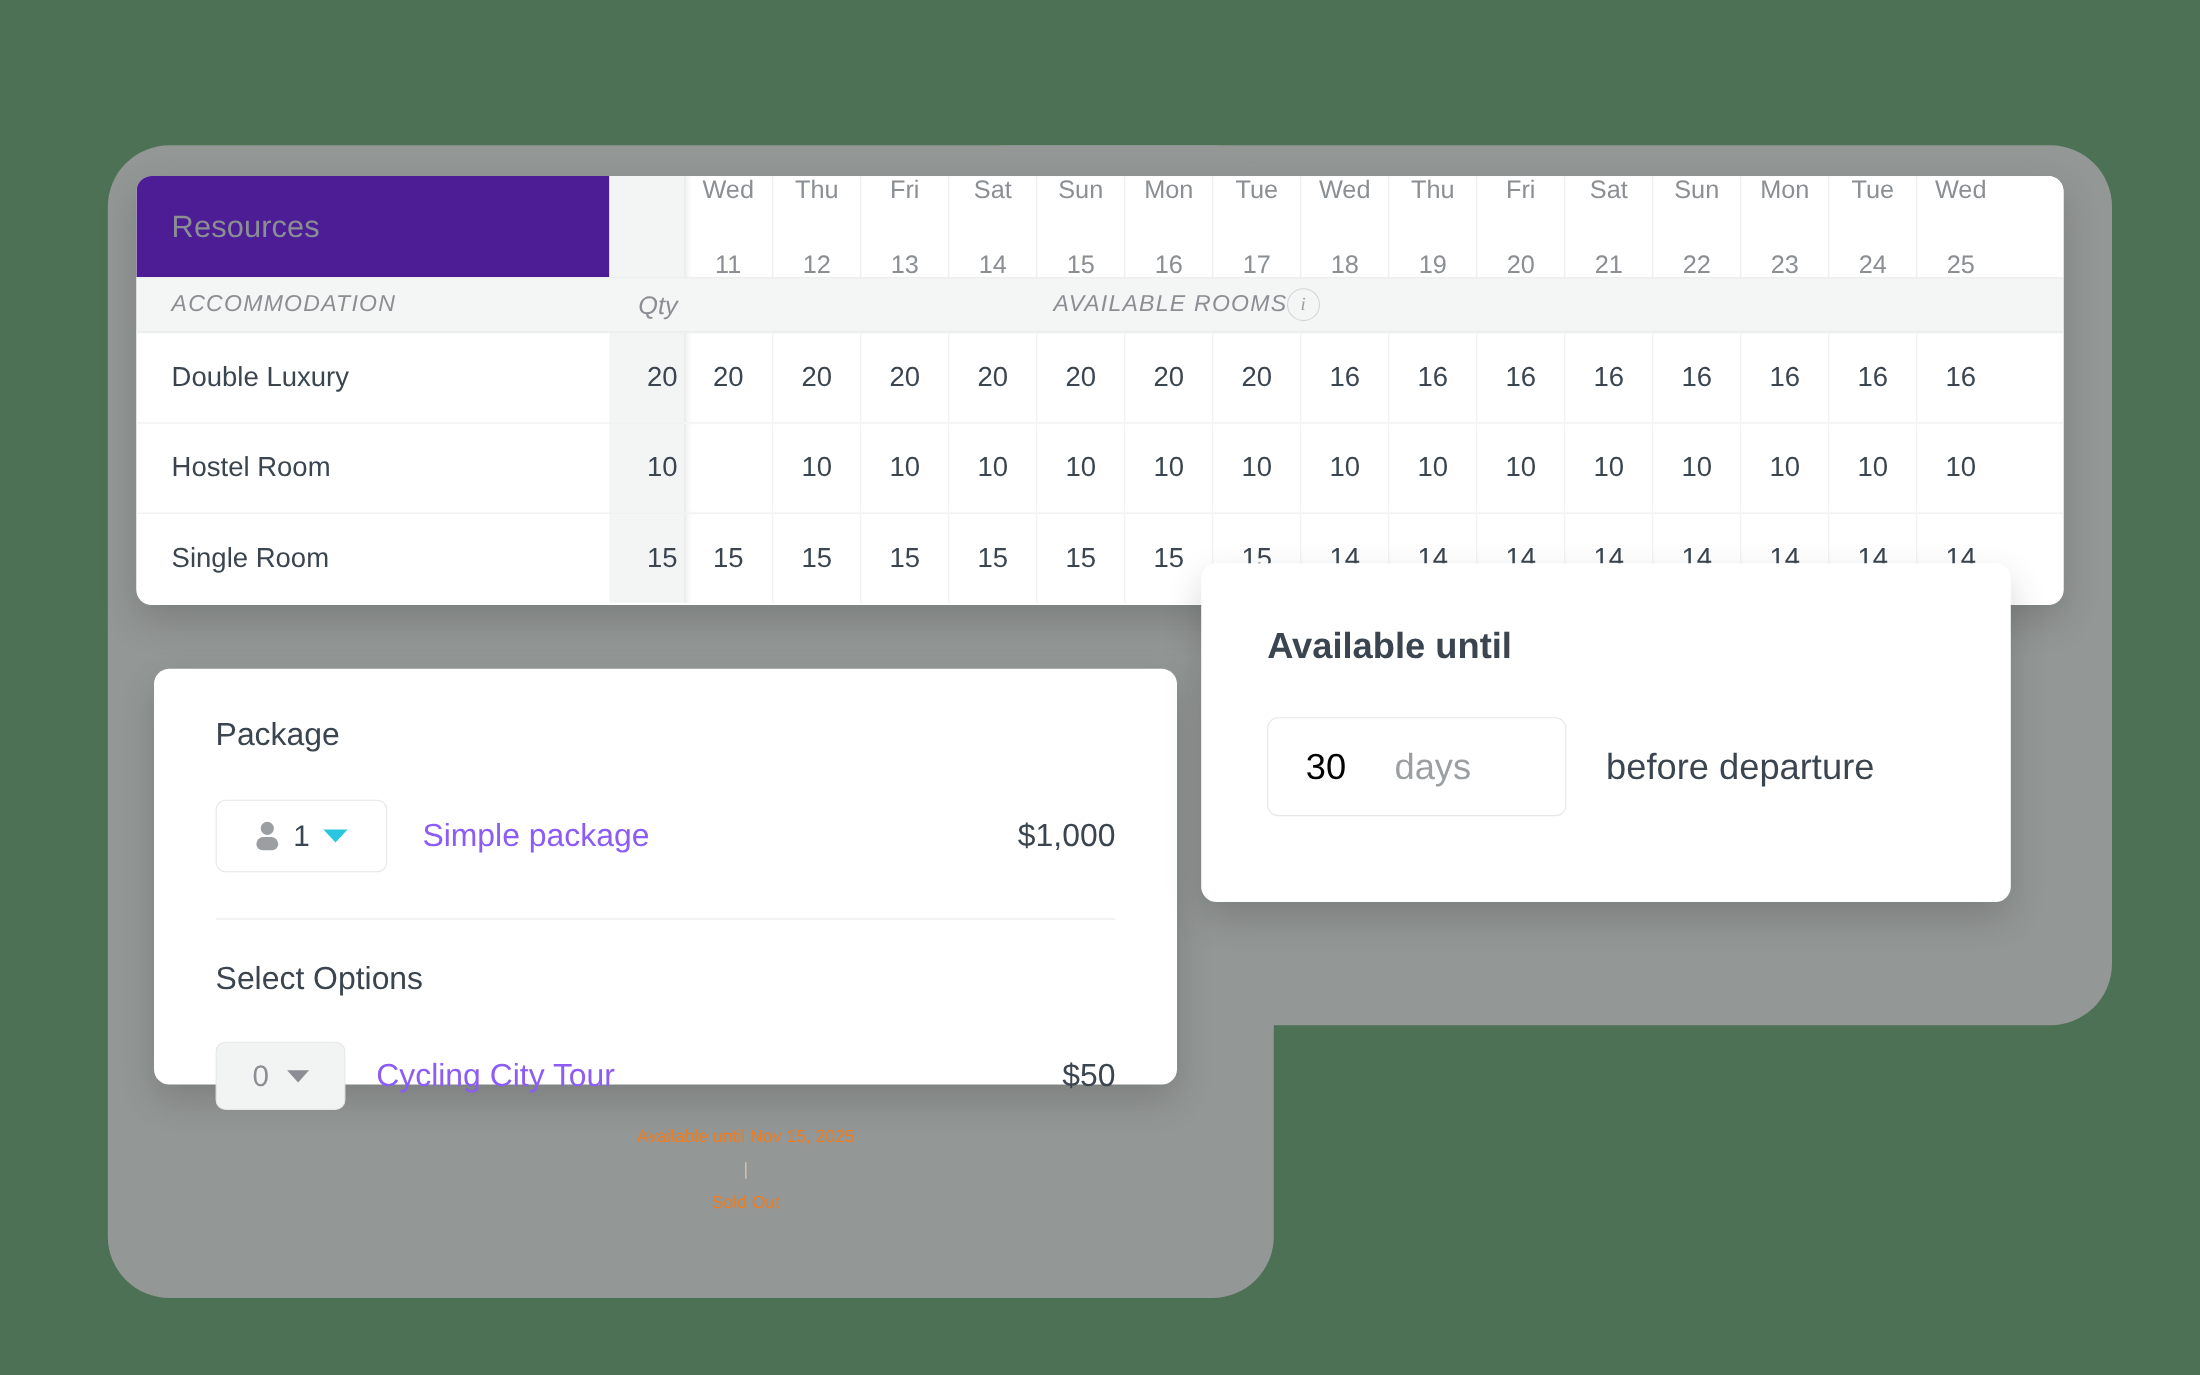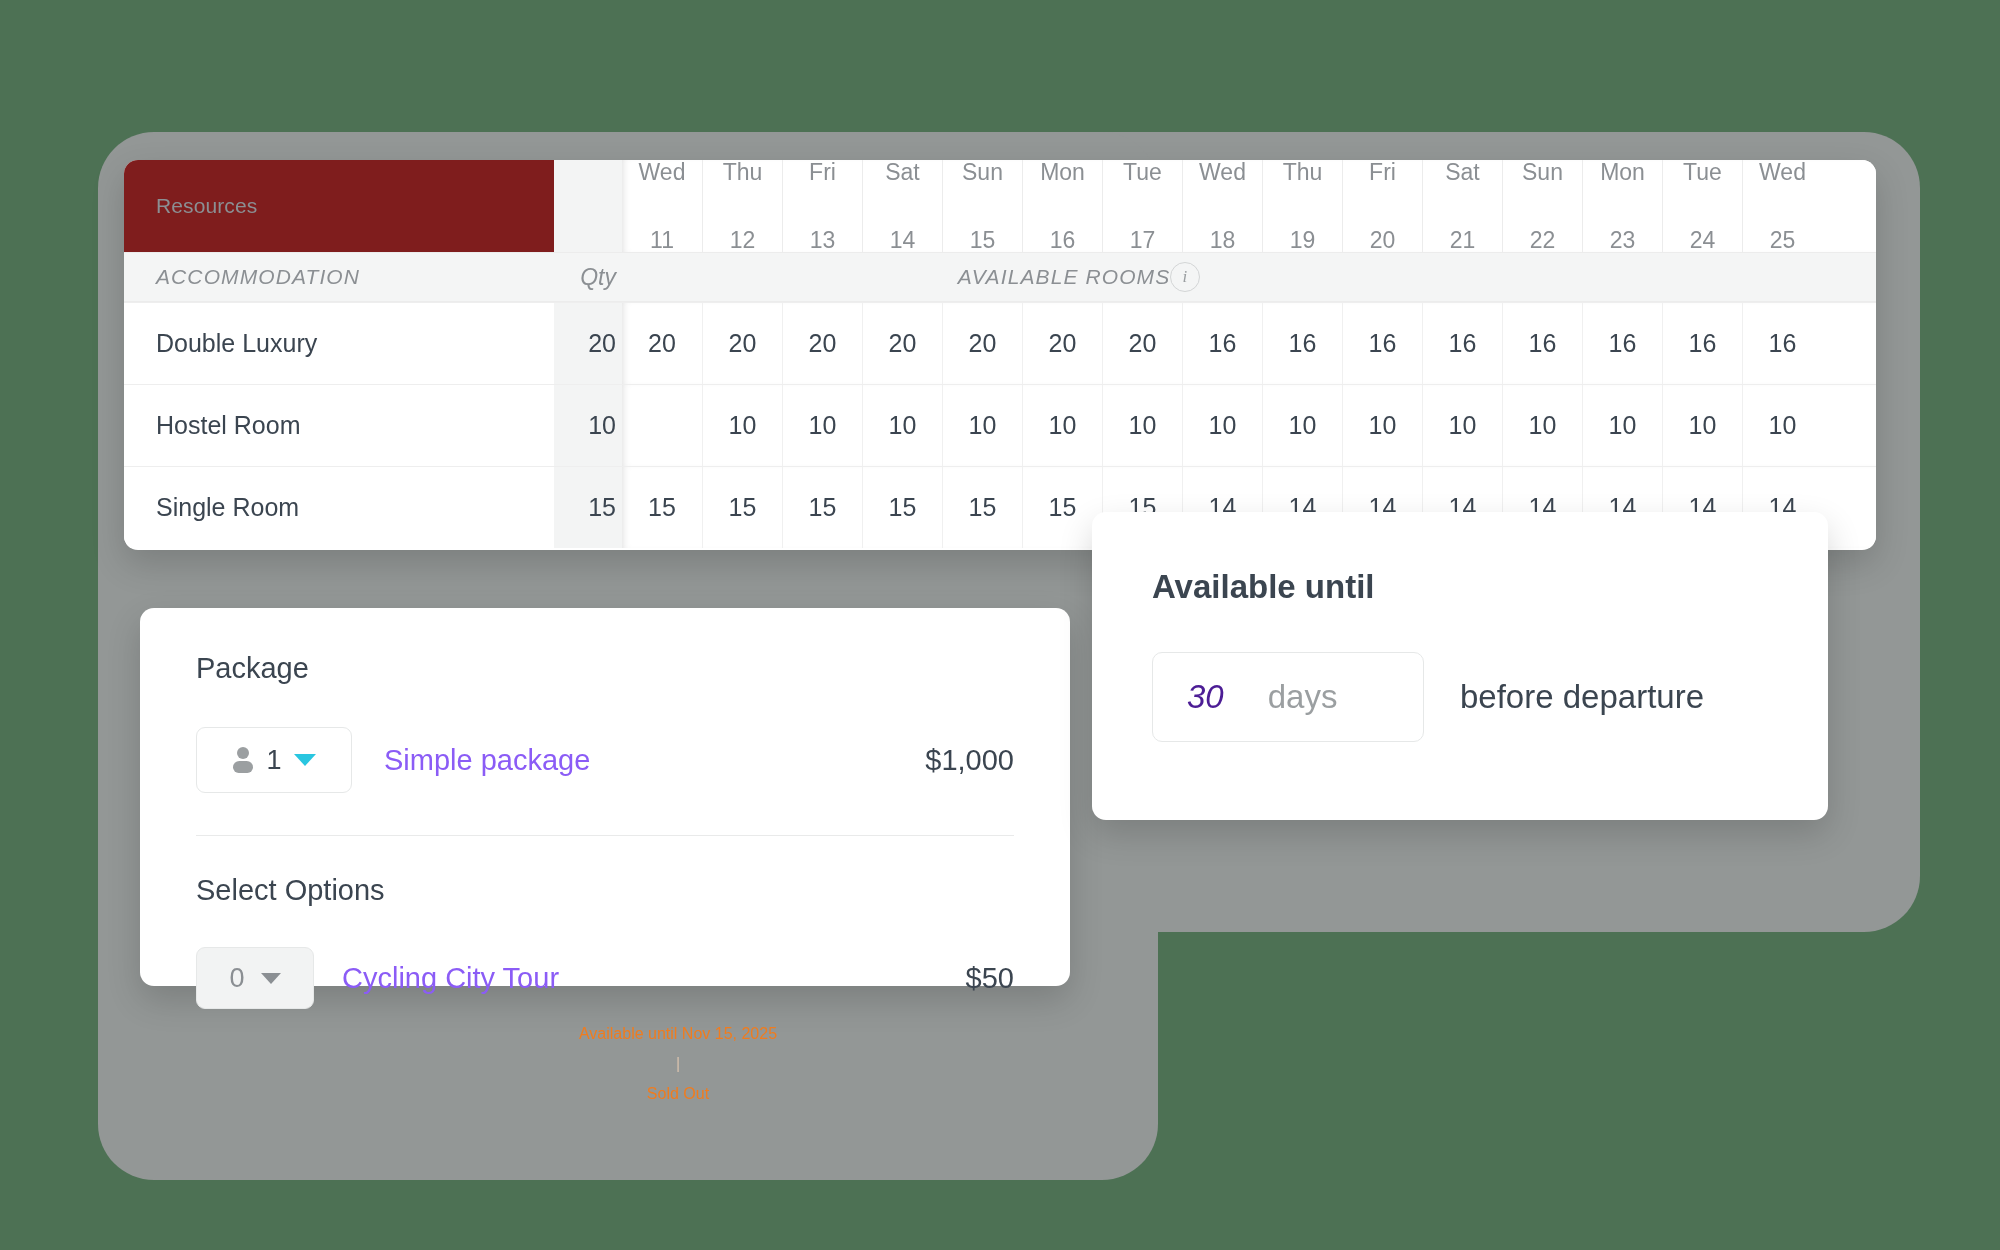--- a/index.html
+++ b/index.html
@@ -62,23 +62,23 @@
     width: 100%;
   }
 
   
   .hdr-resources {
     grid-column: 1;
     height: 92px;
     display: flex;
     align-items: center;
     padding-left: 32px;
-    font-size: 21px;
+    font-size: 28px;
     color: #8b8f93;
-    background: #7f1d1d;
+    background: #4c1d95;
     letter-spacing: .1px;
   }
   .hdr-qtyspacer {
     grid-column: 2;
     height: 92px;
     background: #f3f4f4;
   }
   .hdr-days {
     grid-column: 3;
     height: 92px;
@@ -294,21 +294,21 @@
     width: 272px;
     height: 90px;
     border: 1.6px solid #e6e8e8;
     border-radius: 10px;
     display: flex;
     align-items: center;
     padding: 0 34px;
     gap: 44px;
     background: #fff;
   }
-  .au-number { font-size: 33px; color: #4c1d95; font-style: italic; }
+  .au-number { font-size: 33px; color: #000000; }
   .au-unit   { font-size: 33px; color: #9b9fa1; }
   .au-after  { font-size: 33px; color: #3b4550; }
 </style>
 </head>
 <body>
 
 <div class="backdrop" id="backdrop-right"></div>
 <div class="backdrop" id="backdrop-main"></div>
 
 <div class="card" id="availability-card">

